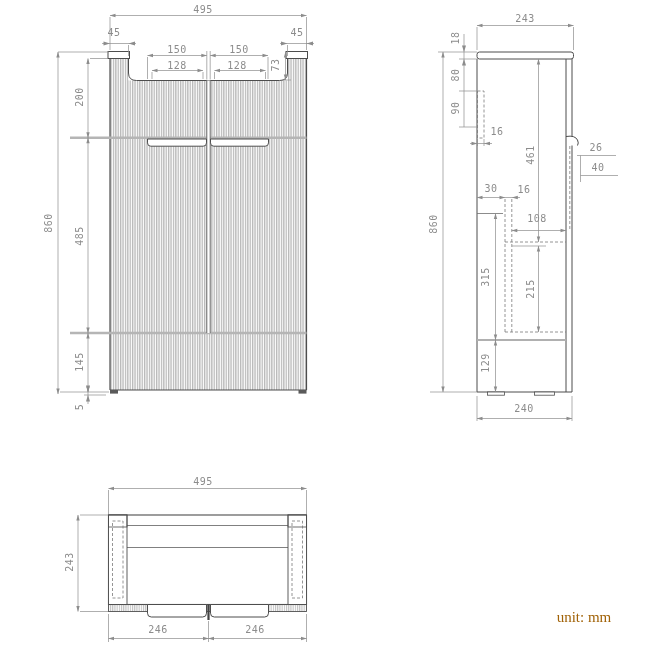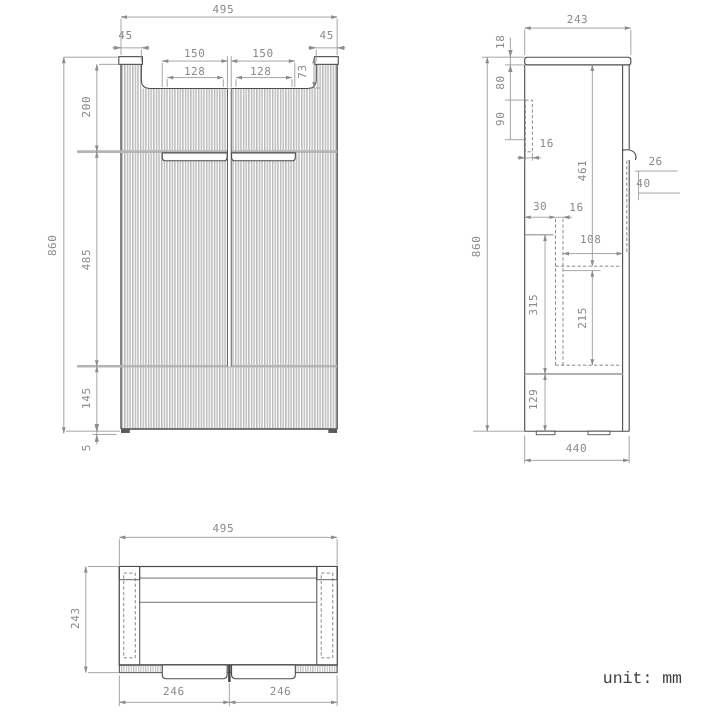--- a/index.html
+++ b/index.html
@@ -3,22 +3,22 @@
 <meta charset="utf-8">
 <style>
   html,body{margin:0;padding:0;background:#fff;}
   #canvas{position:relative;width:650px;height:650px;background:#ffffff;overflow:hidden;
           font-family:"DejaVu Sans",sans-serif;}
   #linework{position:absolute;left:0;top:0;}
   .dim{position:absolute;font-family:"DejaVu Sans Mono",monospace;font-size:10px;
        color:#8c8c8c;letter-spacing:.5px;line-height:1;white-space:nowrap;
        transform:translate(-50%,-50%);}
   .dim.v{transform:translate(-50%,-50%) rotate(-90deg);}
-  .unit{position:absolute;font-family:Liberation Mono, monospace;font-size:15px;
-        color:#404040;transform:translate(-50%,-50%);white-space:nowrap;}
+  .unit{position:absolute;font-family:Liberation Serif, serif;font-size:15px;
+        color:#a16207;transform:translate(-50%,-50%);white-space:nowrap;}
 </style>
 </head>
 <body>
 
 <div id="canvas">
 
 <svg id="linework" width="650" height="650" viewBox="0 0 650 650">
   <defs>
     <marker id="arw" viewBox="0 0 12 8" refX="11" refY="4" markerWidth="9" markerHeight="6" orient="auto-start-reverse">
       <path d="M0.5,0.8 L11.5,4 L0.5,7.2 Z" fill="#8c8c8c"></path>
@@ -230,29 +230,29 @@
 <span class="dim v" style="left:80px;top:362px">145</span>
 <span class="dim v" style="left:80px;top:407px">5</span>
 
 <span class="dim" style="left:525px;top:19px">243</span>
 <span class="dim v" style="left:456px;top:38px">18</span>
 <span class="dim v" style="left:456px;top:75px">80</span>
 <span class="dim v" style="left:456px;top:108px">90</span>
 <span class="dim" style="left:497px;top:132px">16</span>
 <span class="dim v" style="left:531px;top:155px">461</span>
 <span class="dim" style="left:596px;top:148px">26</span>
-<span class="dim" style="left:585px;top:168px">40</span>
+<span class="dim" style="left:598px;top:168px">40</span>
 <span class="dim" style="left:491px;top:189px">30</span>
 <span class="dim" style="left:524px;top:190px">16</span>
 <span class="dim" style="left:537px;top:219px">108</span>
 <span class="dim v" style="left:434px;top:224px">860</span>
 <span class="dim v" style="left:486px;top:277px">315</span>
 <span class="dim v" style="left:531px;top:289px">215</span>
 <span class="dim v" style="left:486px;top:363px">129</span>
-<span class="dim" style="left:524px;top:409px">440</span>
+<span class="dim" style="left:524px;top:409px">240</span>
 
 <span class="dim" style="left:203px;top:482px">495</span>
 <span class="dim v" style="left:70px;top:562px">243</span>
 <span class="dim" style="left:158px;top:630px">246</span>
 <span class="dim" style="left:255px;top:630px">246</span>
 
 <span class="unit" style="left:584px;top:617px">unit: mm</span>
 
 </div>
 

